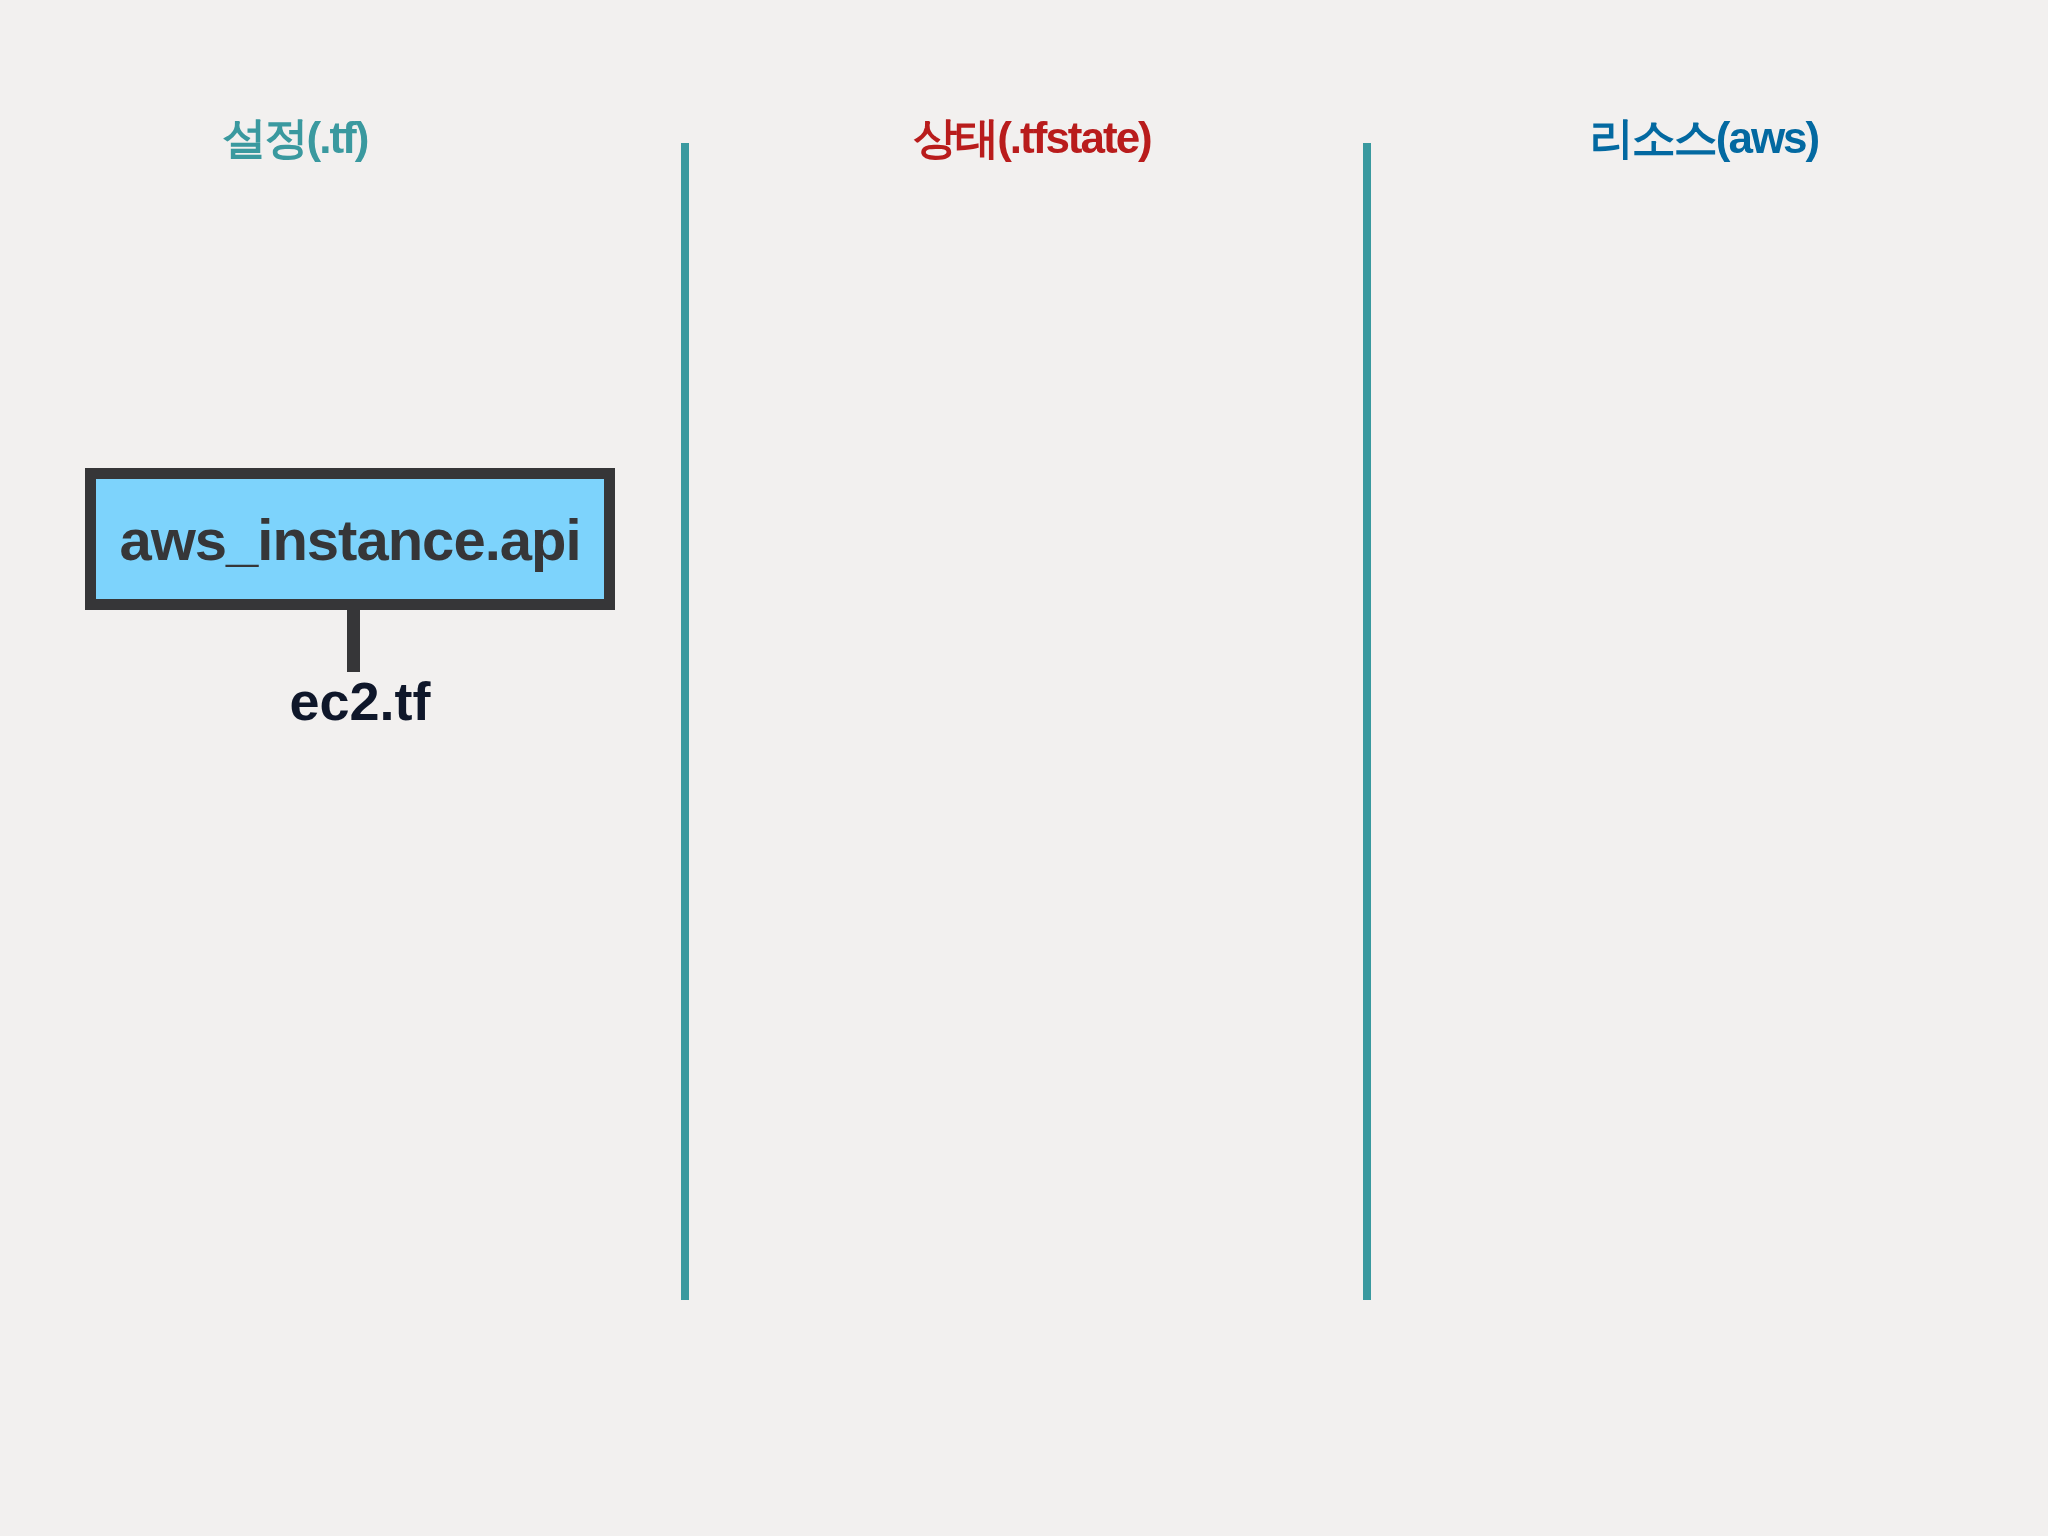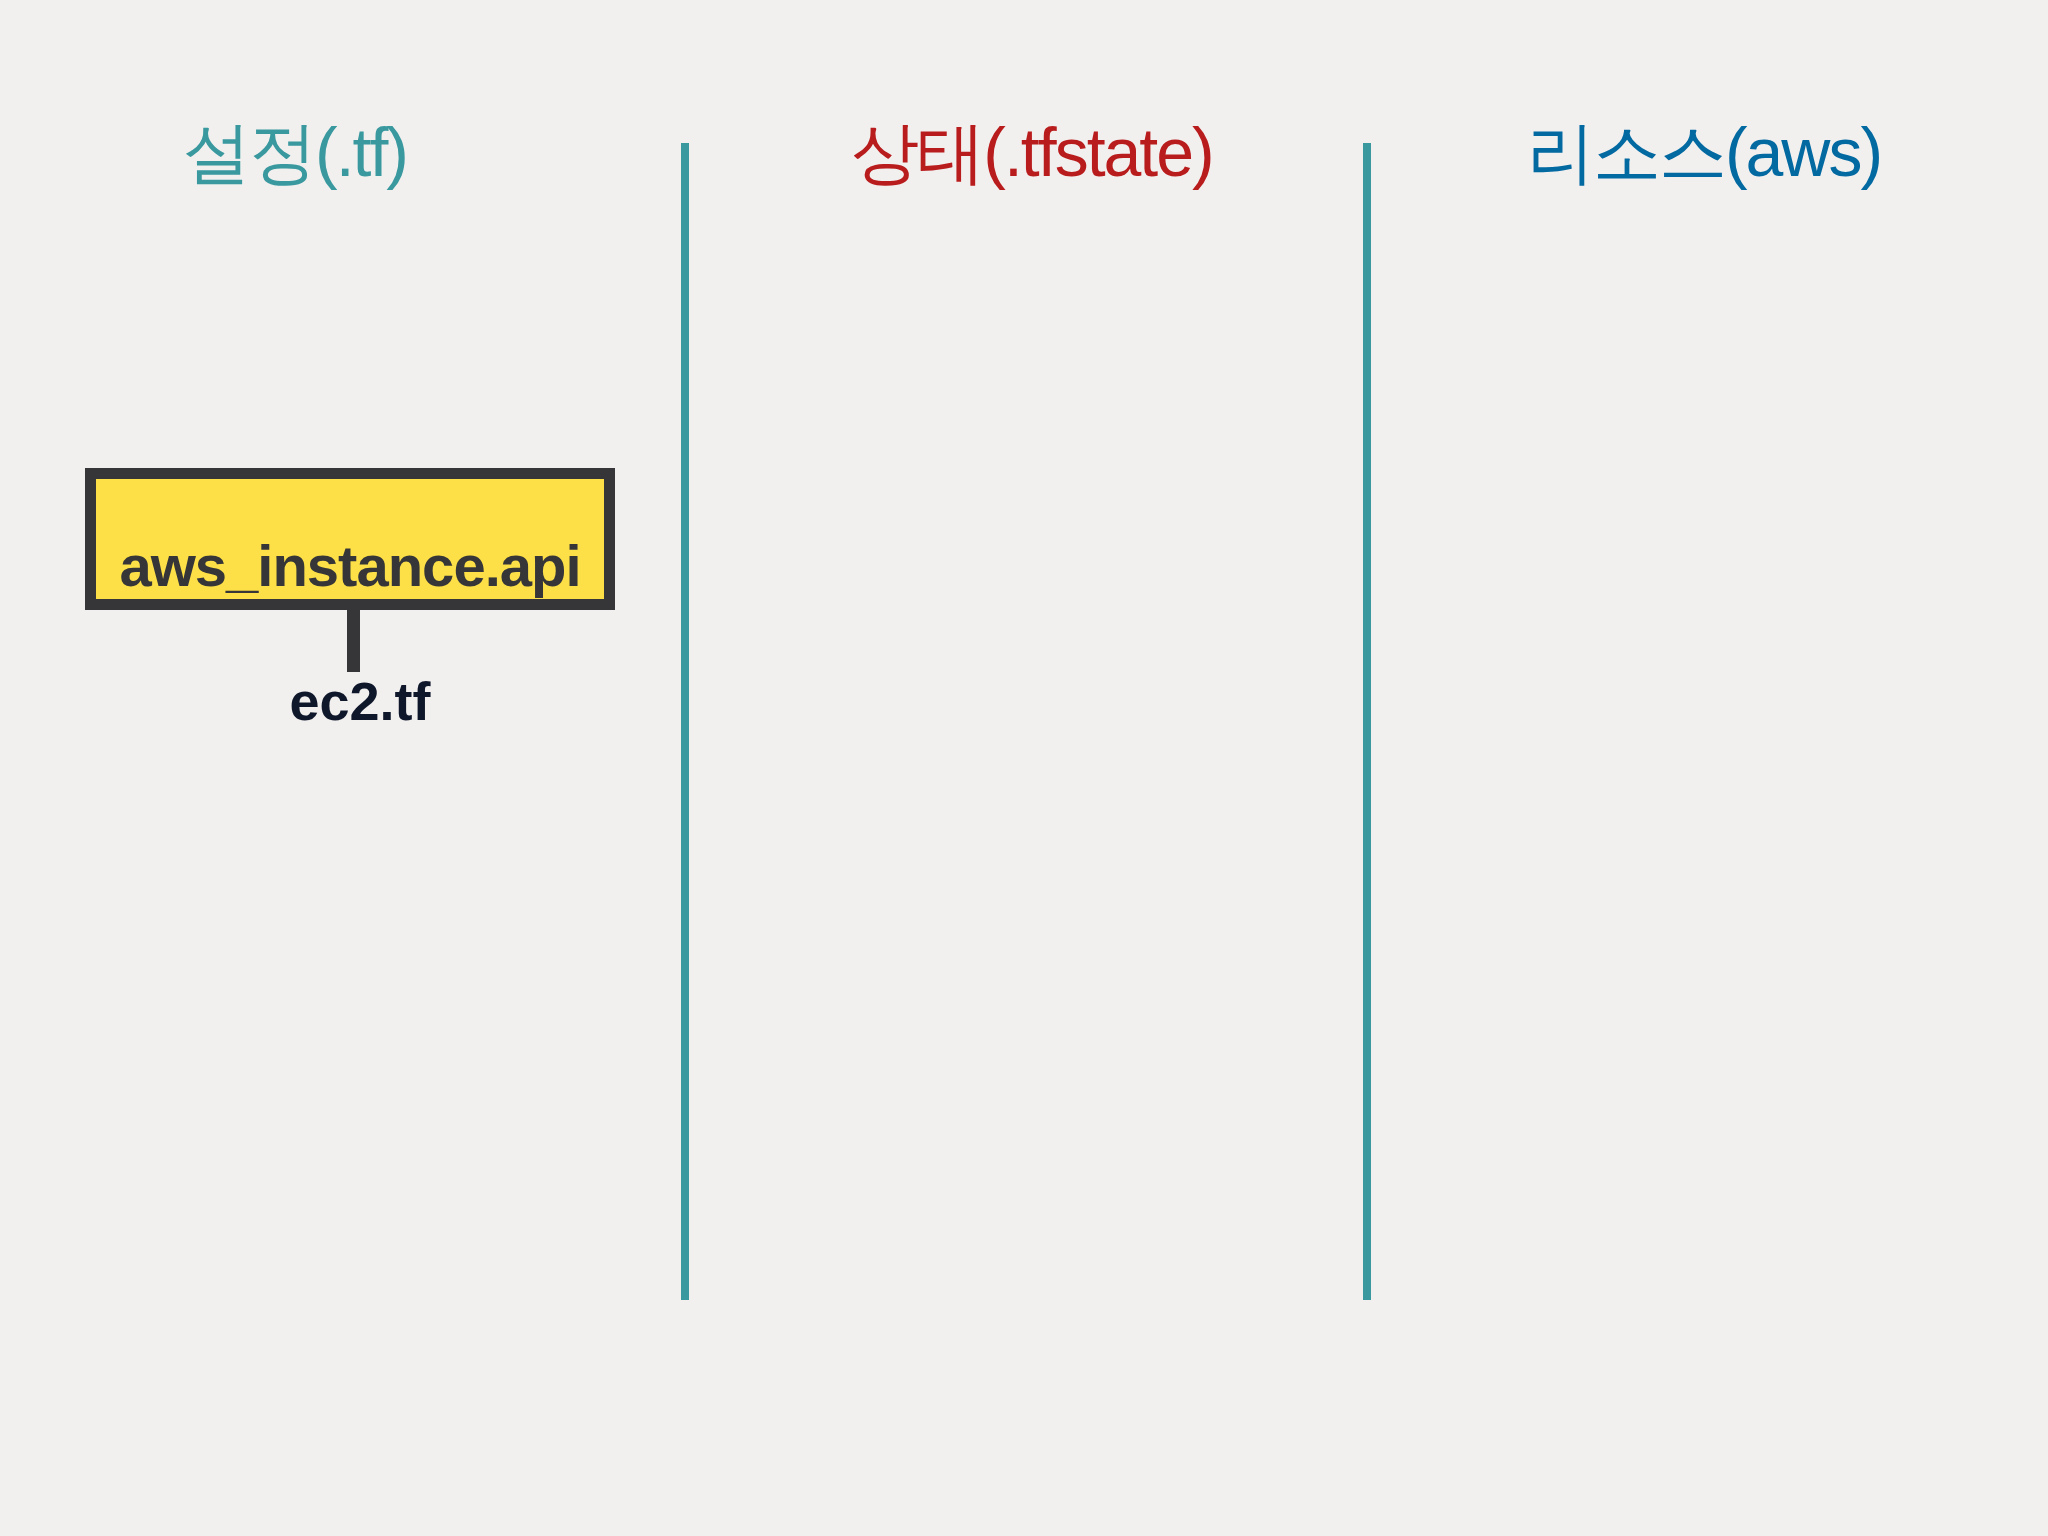--- a/index.html
+++ b/index.html
@@ -14,22 +14,22 @@
     position: relative;
     width: 2048px;
     height: 1536px;
     overflow: hidden;
     background: #f2f0ef;
   }
   .col-header {
     position: absolute;
     top: 112px;
     transform: translateX(-50%);
-    font-size: 68px;
-    font-weight: normal;
+    font-size: 44px;
+    font-weight: bold;
     letter-spacing: -2px;
     color: #3a999f;
     white-space: nowrap;
     line-height: 1.2;
   }
   .col-header.c1 { left: 295px; }
   .col-header.c2 { left: 1032px; }
   .col-header.c3 { left: 1704px; }
 
   .divider {
@@ -43,23 +43,23 @@
   .divider.d2 { left: 1363px; }
 
   .resource-box {
     position: absolute;
     left: 85px;
     top: 468px;
     width: 530px;
     height: 142px;
     box-sizing: border-box;
     border: 11px solid #15803d;
-    background: #fde047;
+    background: #7dd3fc;
     display: flex;
-    align-items: flex-end;
+    align-items: center;
     justify-content: center;
   }
   .resource-box .label {
     font-size: 58px;
     font-weight: bold;
     letter-spacing: -1px;
     color: #363638;
     white-space: nowrap;
   }
   .connector {

